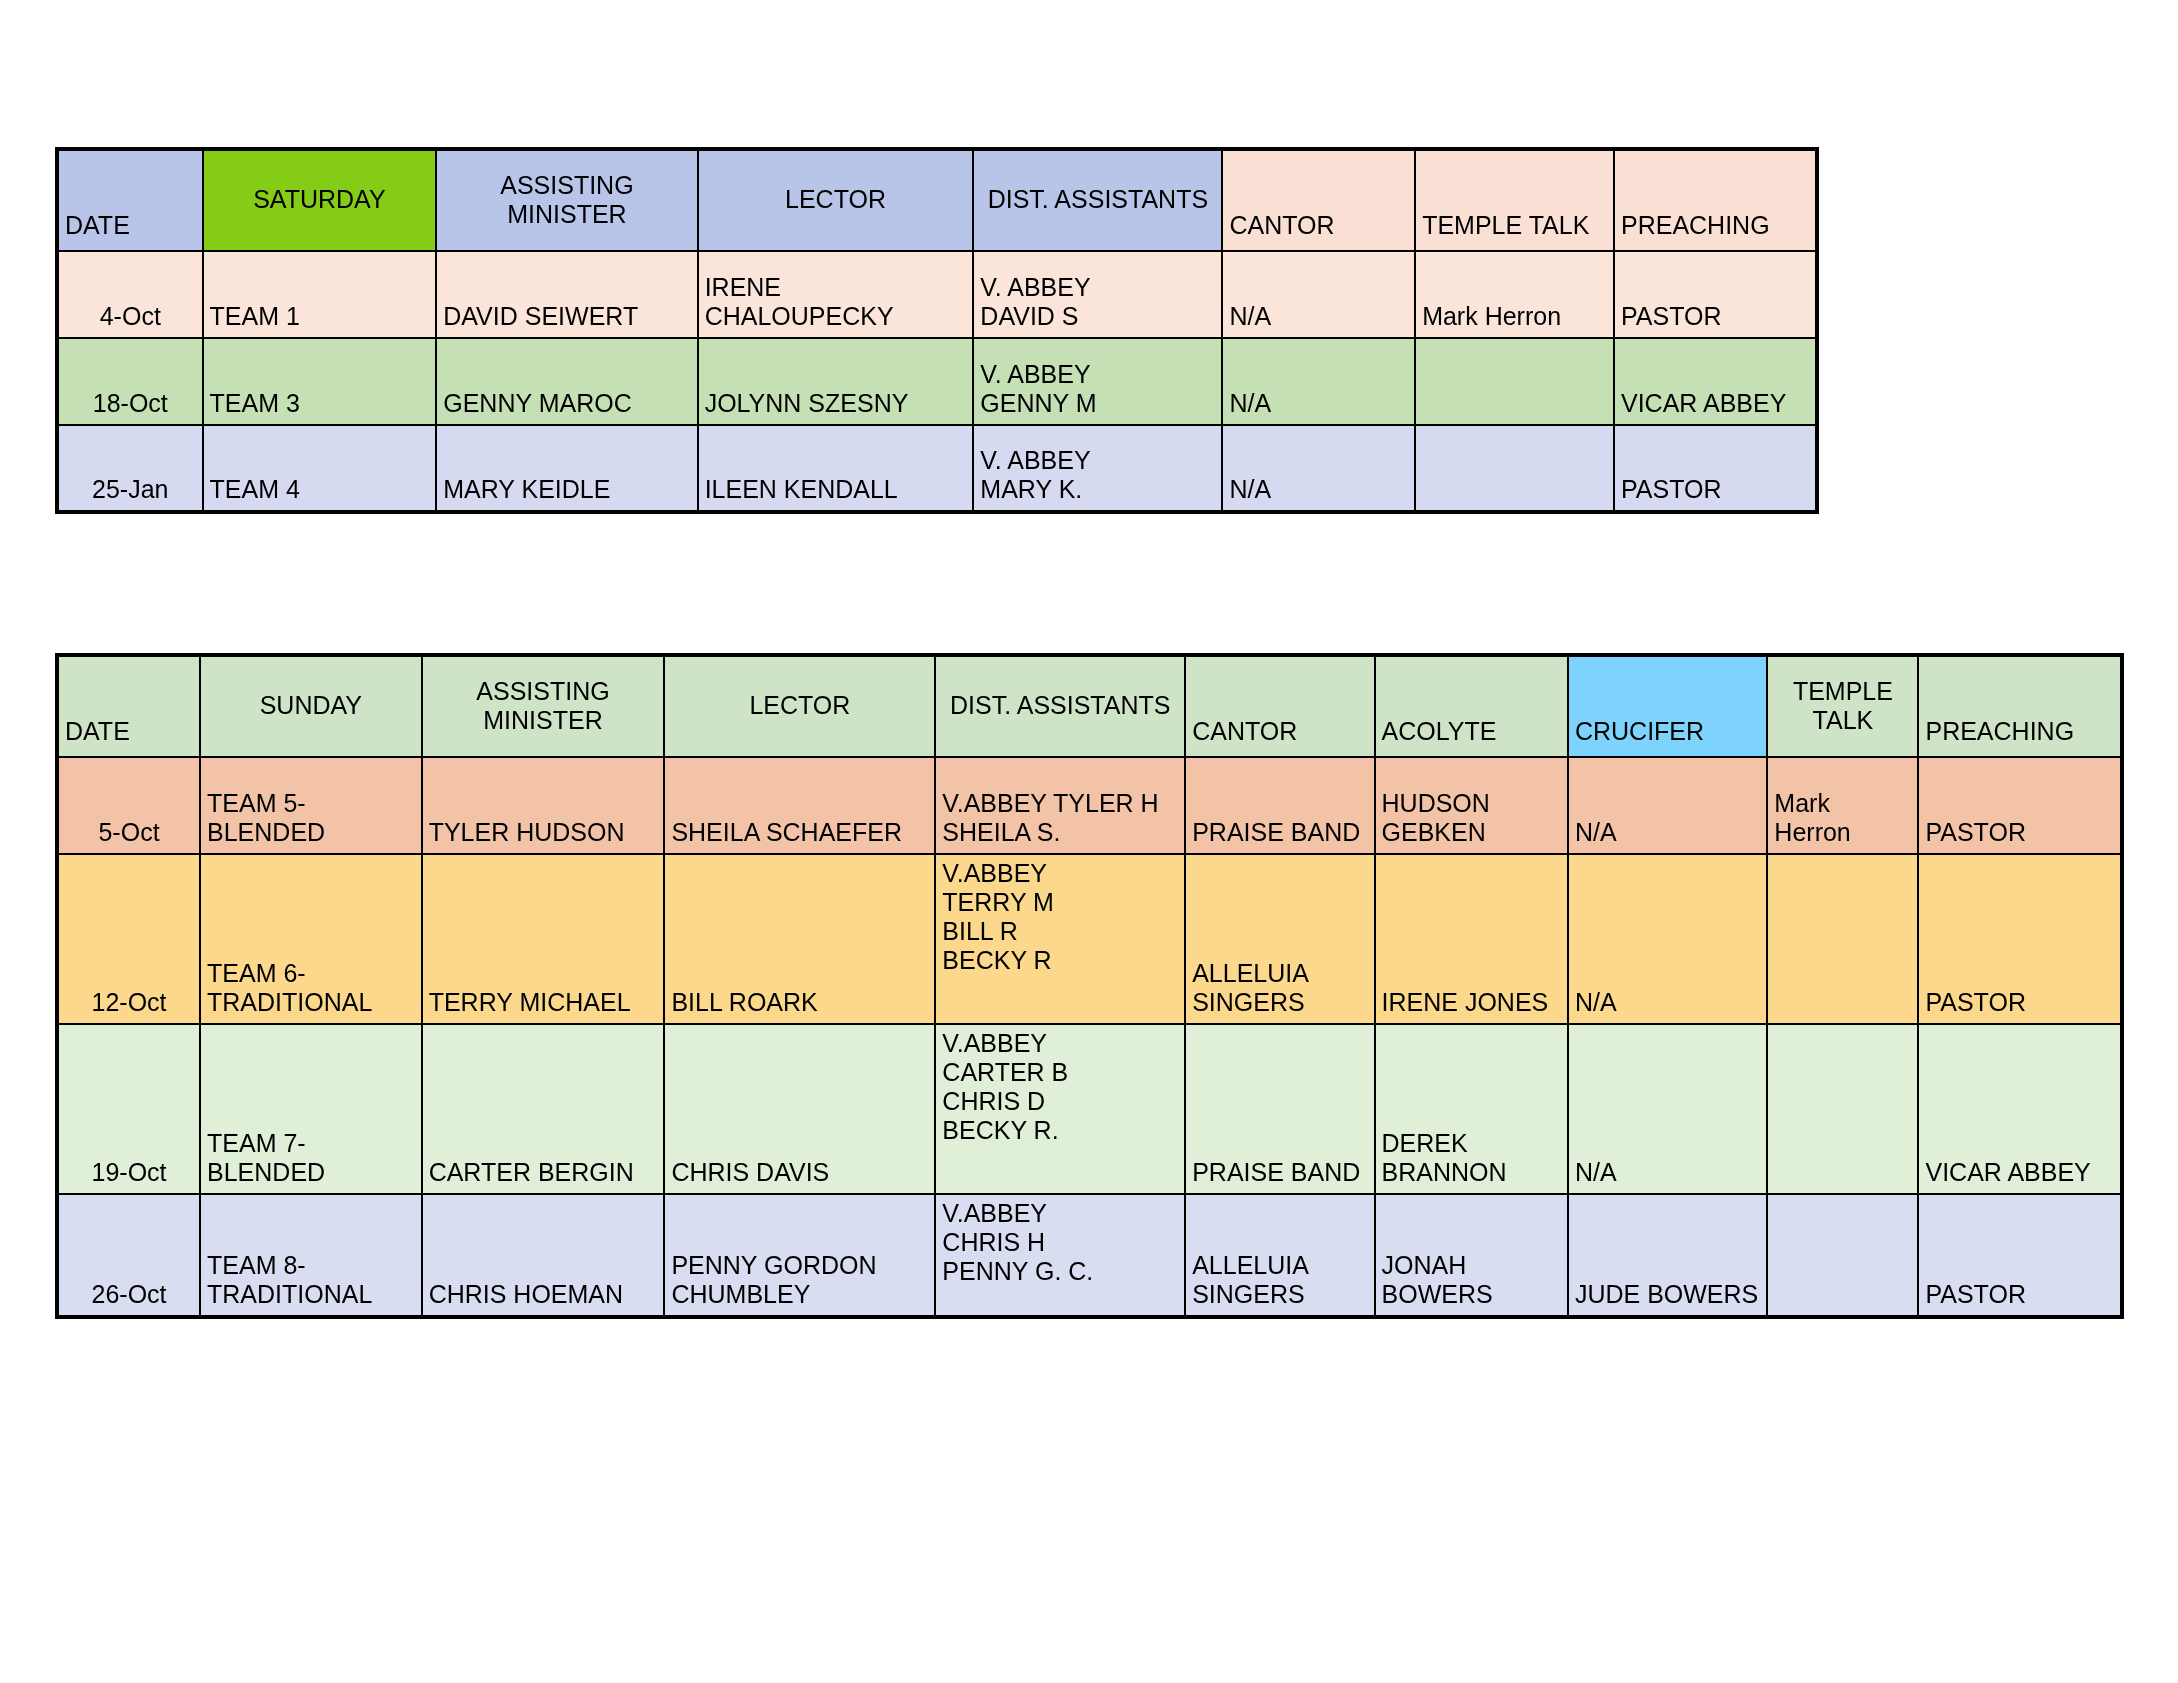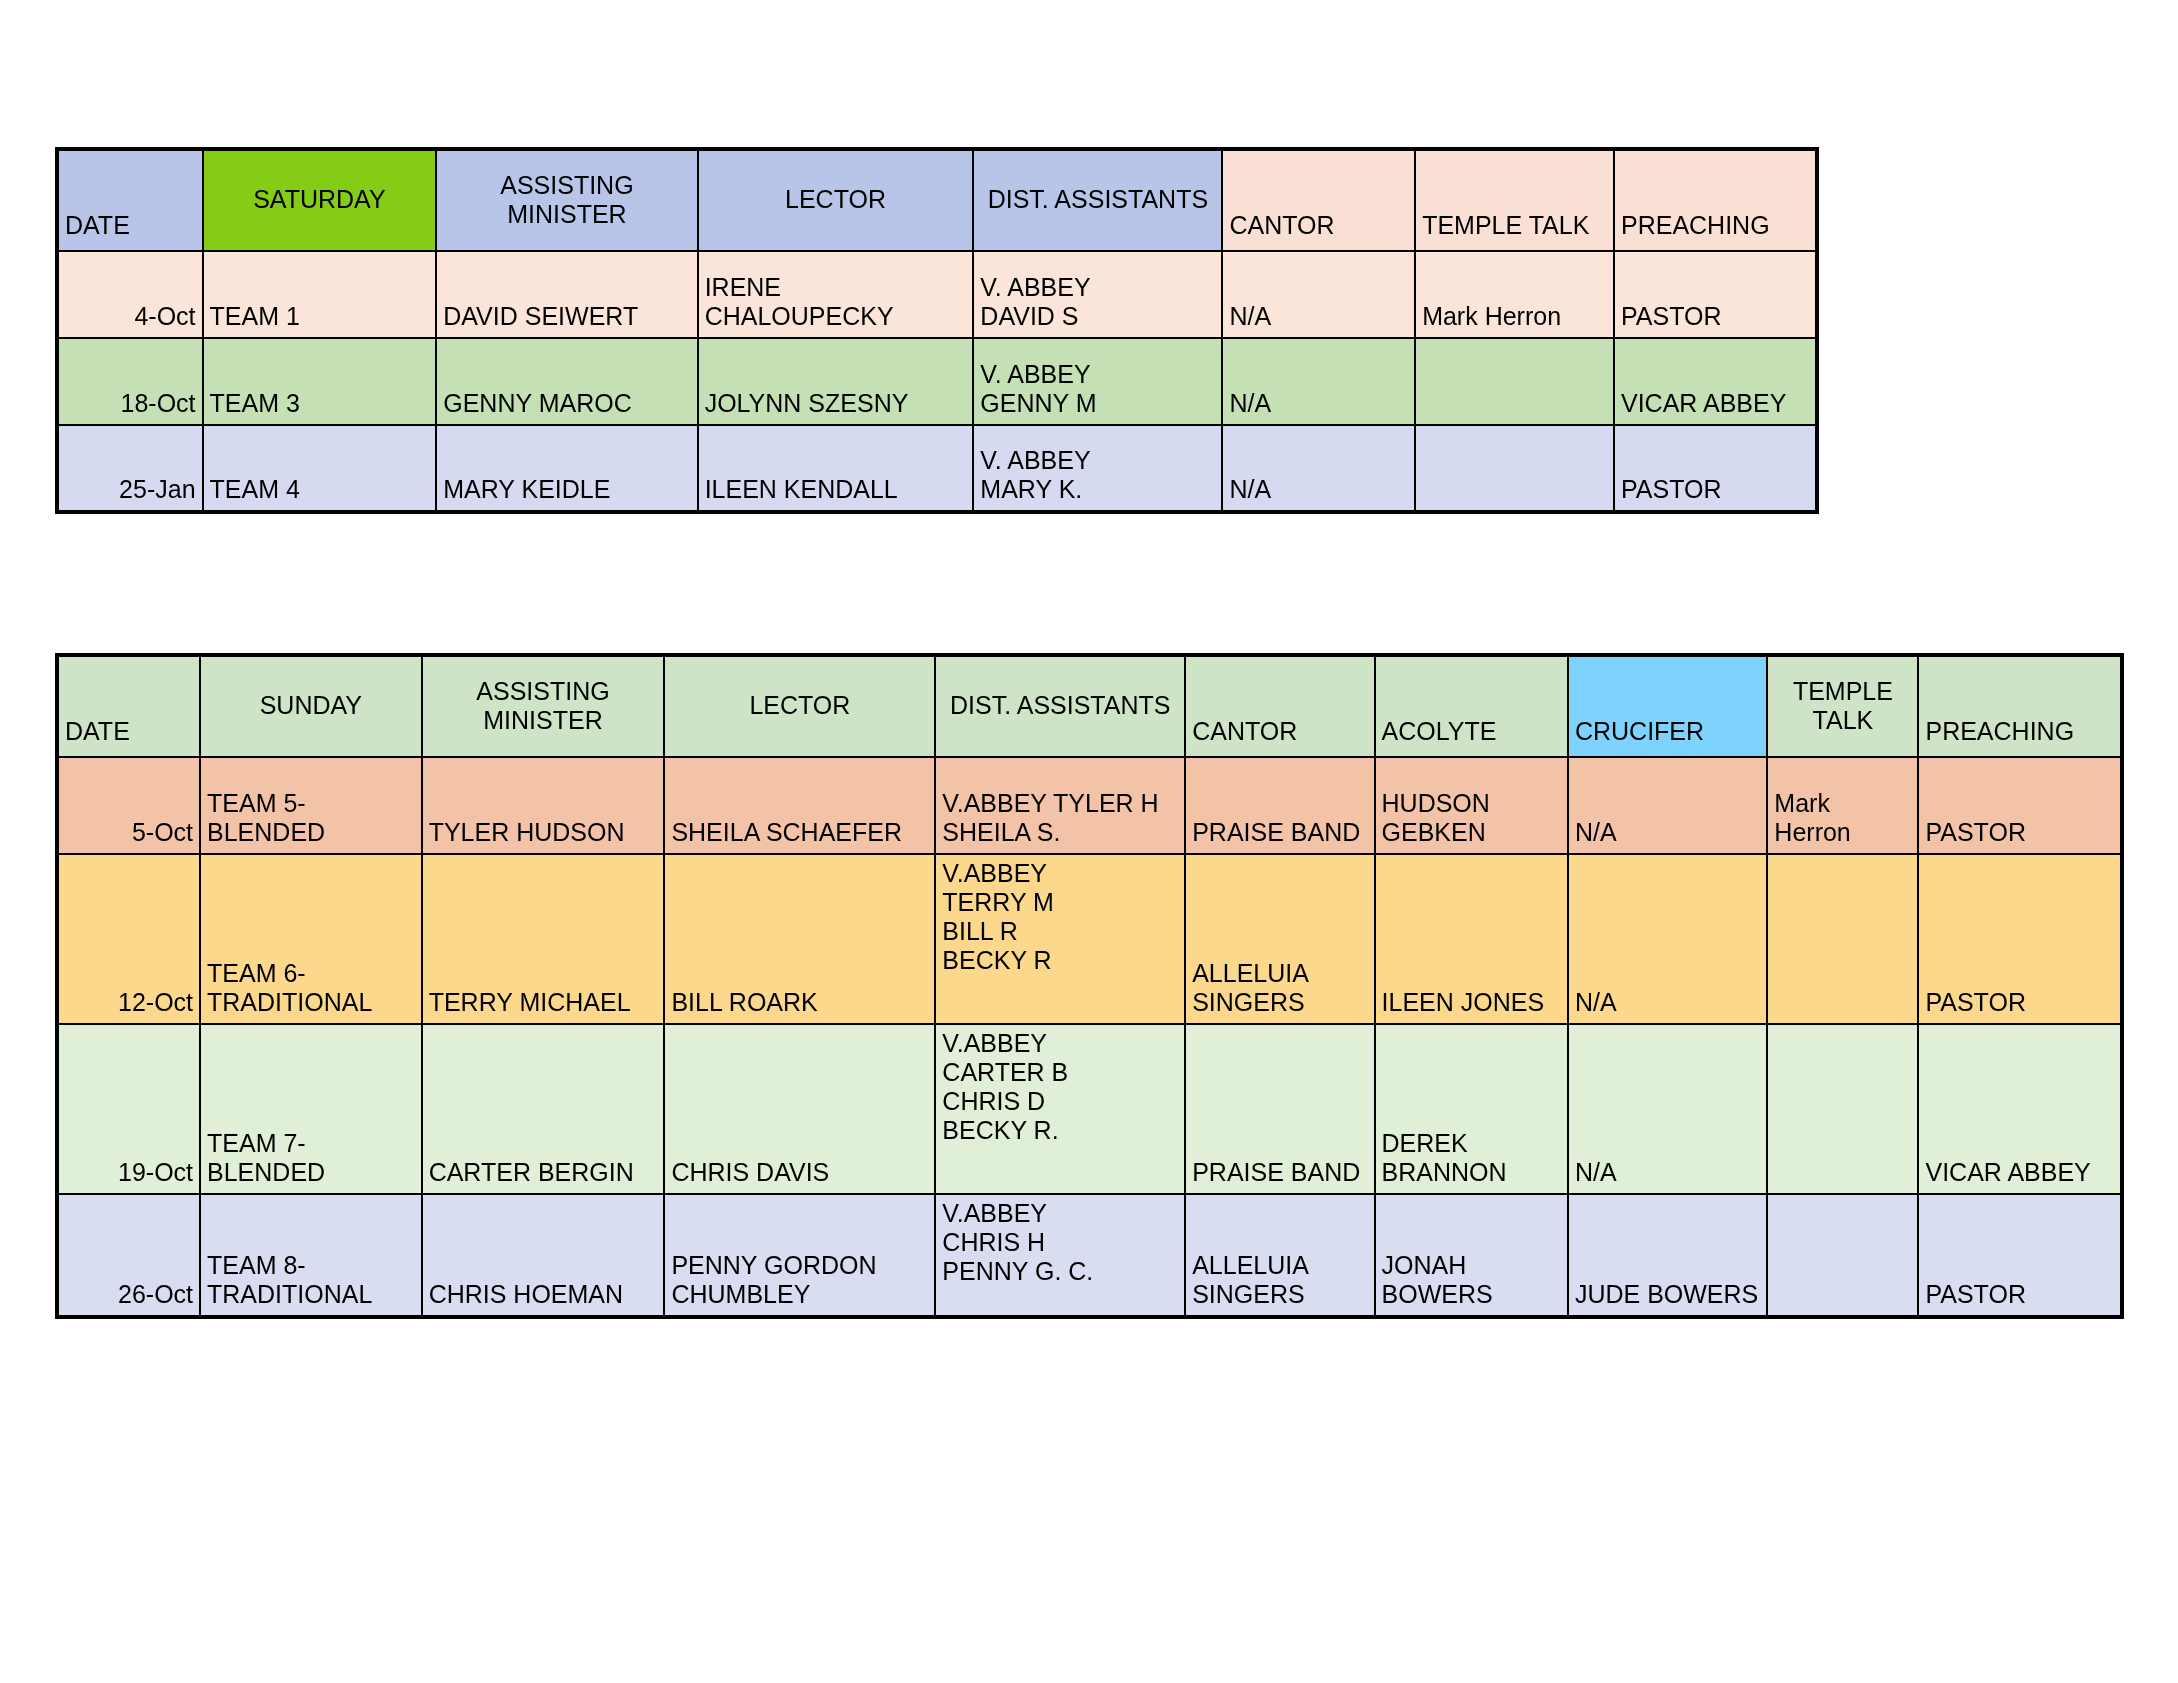--- a/index.html
+++ b/index.html
@@ -45,21 +45,21 @@
     vertical-align: middle;
     height: 85px;
   }
   table.schedule thead th.left {
     text-align: left;
     vertical-align: bottom;
     padding-bottom: 10px;
   }
 
   td.date-cell {
-    text-align: right;
+    text-align: center;
     vertical-align: bottom;
     padding-right: 4px;
   }
 
   
   #sat-table {
     position: absolute;
     left: 55px;
     top: 147px;
     width: 1764px;
@@ -211,21 +211,21 @@
       <tr class="row-h-sun-2" style="background:#fbd88b">
         <td class="date-cell nowrap">12-Oct</td>
         <td>TEAM 6-TRADITIONAL</td>
         <td>TERRY MICHAEL</td>
         <td>BILL ROARK</td>
         <td class="pre" style="vertical-align:top">V.ABBEY
 TERRY M
 BILL R
 BECKY R</td>
         <td>ALLELUIA SINGERS</td>
-        <td>ILEEN JONES</td>
+        <td>IRENE JONES</td>
         <td>N/A</td>
         <td></td>
         <td>PASTOR</td>
       </tr>
       <tr class="row-h-sun-3" style="background:#e0efd8">
         <td class="date-cell nowrap">19-Oct</td>
         <td>TEAM 7-BLENDED</td>
         <td>CARTER BERGIN</td>
         <td>CHRIS DAVIS</td>
         <td class="pre" style="vertical-align:top">V.ABBEY

